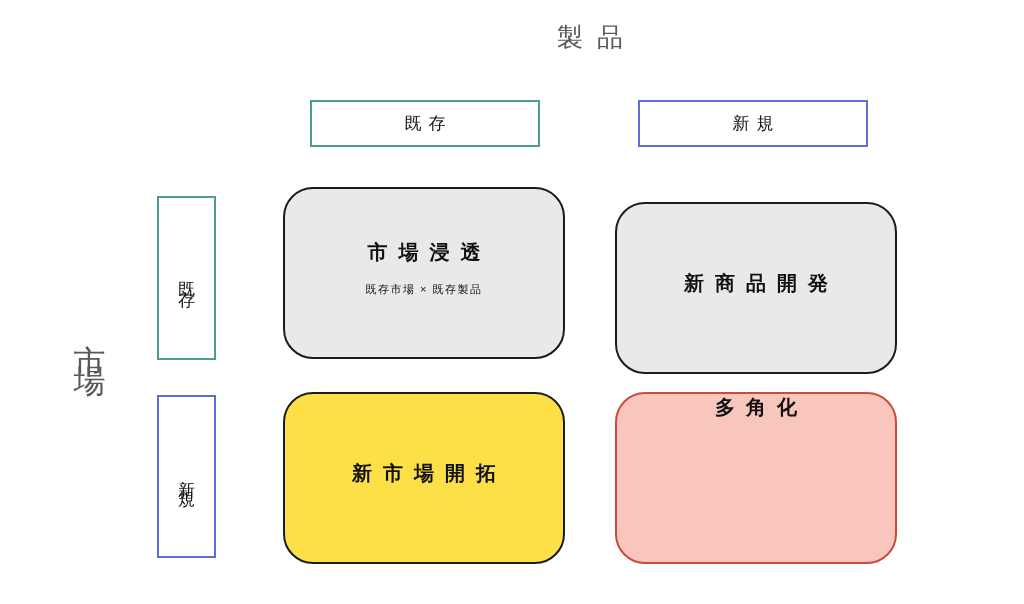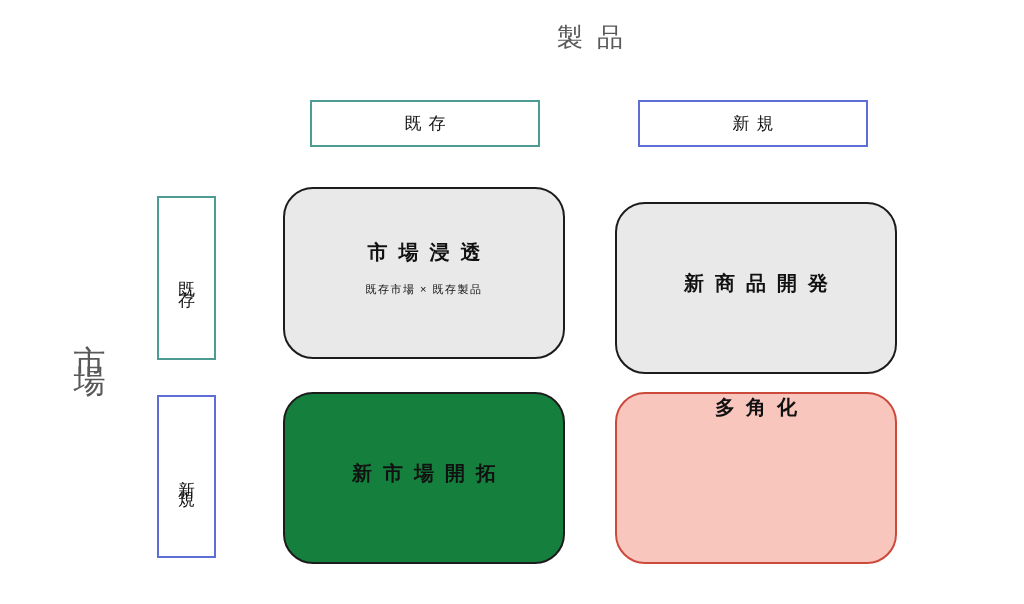--- a/index.html
+++ b/index.html
@@ -113,21 +113,21 @@
 
   <div class="cell q0" style="background: rgb(233, 233, 233); border-color: rgb(28, 28, 28);">
     <div class="cell-title">市場浸透</div>
     <div class="cell-subtitle">既存市場 × 既存製品</div>
   </div>
 
   <div class="cell q1" style="background: rgb(233, 233, 233); border-color: rgb(28, 28, 28); margin-top: 15px;">
     <div class="cell-title">新商品開発</div>
   </div>
 
-  <div class="cell q2" style="background: #15803d; border-color: rgb(28, 28, 28);">
+  <div class="cell q2" style="background: #fde047; border-color: rgb(28, 28, 28);">
     <div class="cell-title">新市場開拓</div>
   </div>
 
   <div class="cell q3" style="background: rgb(249, 198, 190); border-color: rgb(204, 74, 59);">
     <div class="cell-title">多角化</div>
   </div>
 
 </div>
 
 </body></html>

